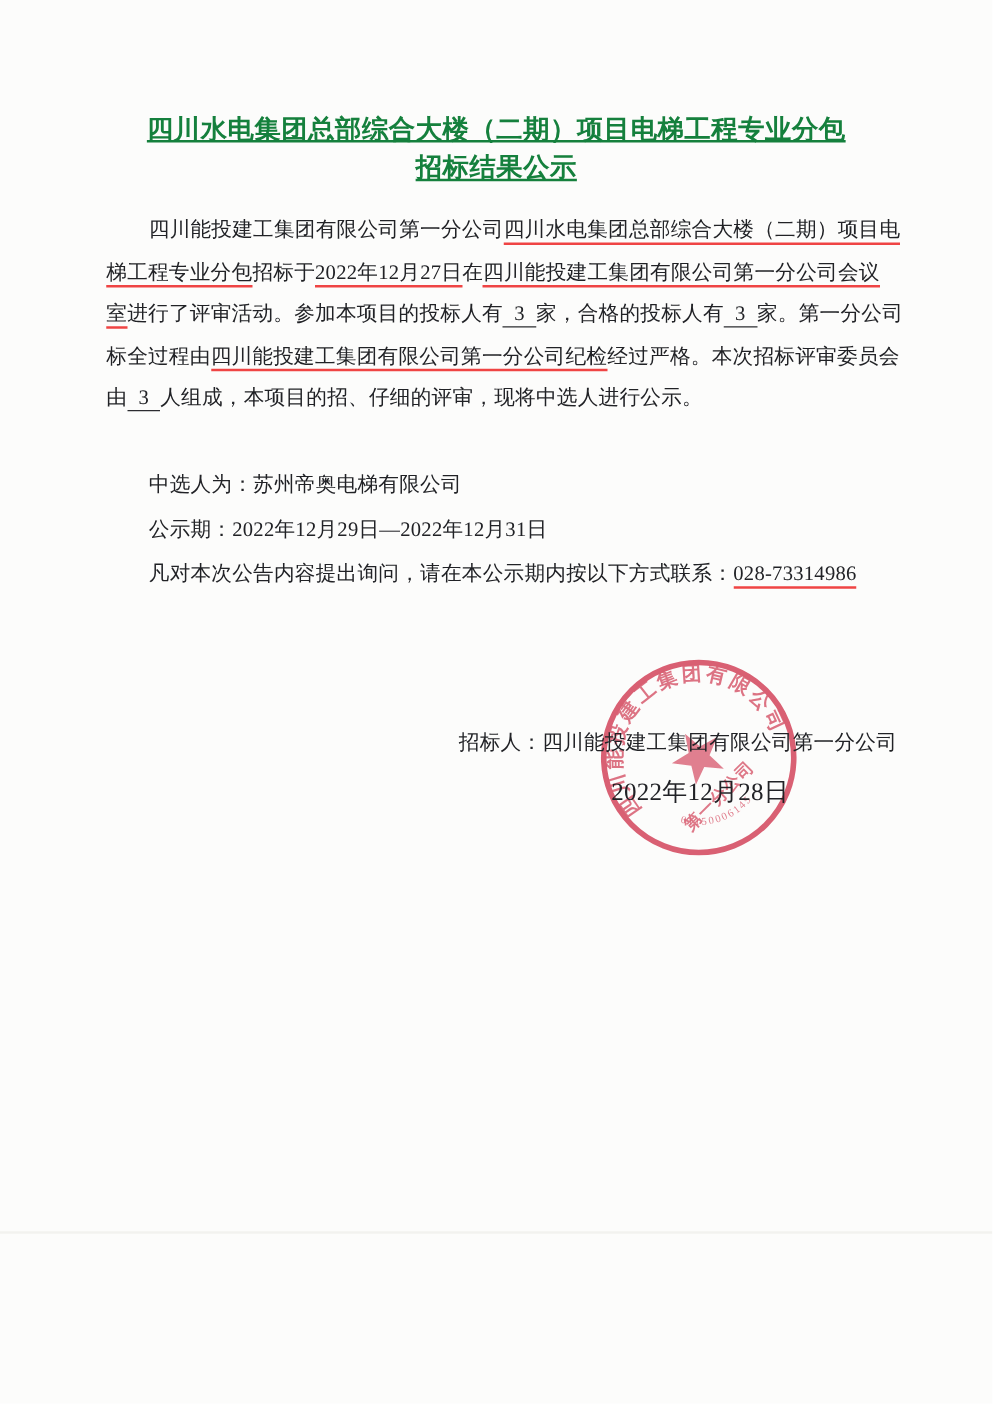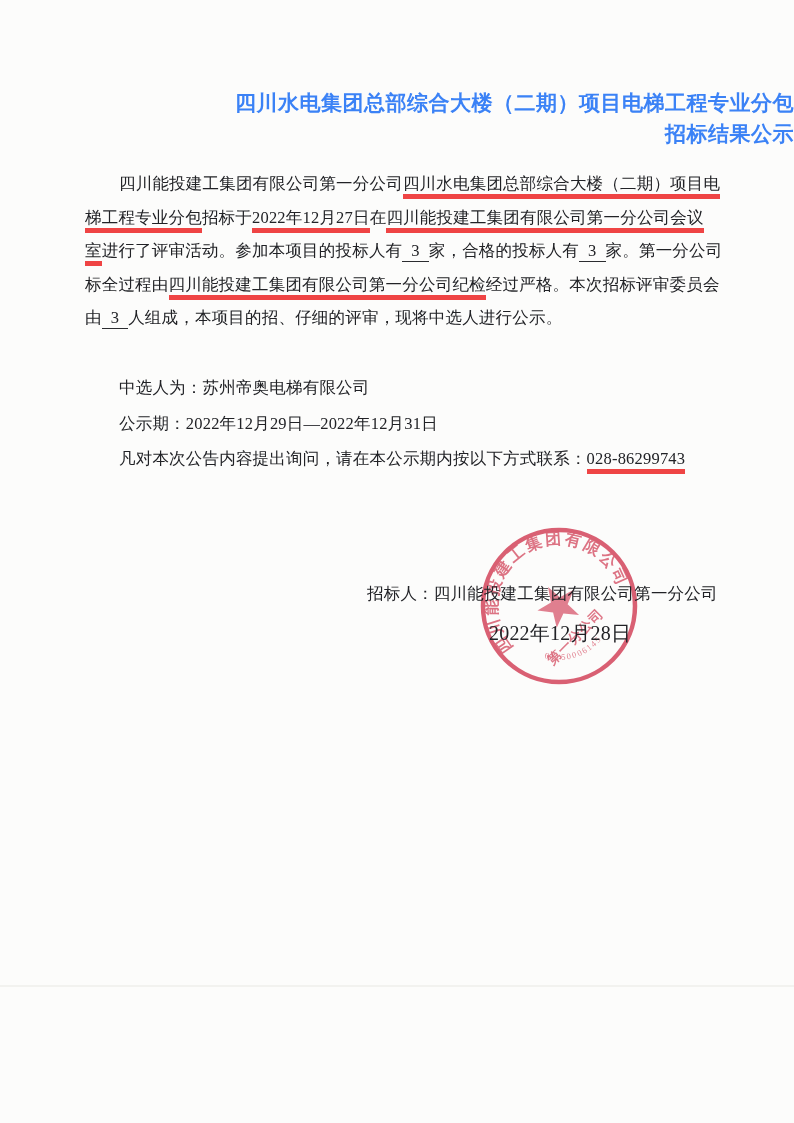--- a/index.html
+++ b/index.html
@@ -6,31 +6,31 @@
   .page{
     position:relative;
     width:794px;height:1123px;
     background:#fcfcfb;
     font-family:"Liberation Serif","DejaVu Serif",serif;
     color:#212226;
     overflow:hidden;
   }
   .title{
     position:absolute;top:88px;left:0;right:0;margin:0;
-    text-align:right;font-size:21px;font-weight:700;line-height:31px;
-    letter-spacing:0.5px;color:#3b82f6;
+    text-align:center;font-size:21px;font-weight:700;line-height:31px;
+    letter-spacing:0.5px;color:#15803d;text-decoration:underline;
   }
   .tline{display:block;}
   .para{
     position:absolute;left:85px;top:167px;width:660px;
     font-size:16.5px;line-height:33.6px;letter-spacing:0.2px;
   }
   .pline{white-space:nowrap;}
   .indent{text-indent:34px;}
-  .u{border-bottom:5px solid #ef4444;padding-bottom:1px;margin-top:11px;}
+  .u{border-bottom:2px solid #ef4444;padding-bottom:1px;margin-top:11px;}
   .ublank{border-bottom:1px solid #2b2c30;padding:0 9px 1px;}
   .details{
     position:absolute;left:119px;top:370px;
     font-size:16.5px;line-height:35.6px;letter-spacing:0.2px;white-space:nowrap;
   }
   .sign-issuer{
     position:absolute;left:367px;top:583px;font-size:16.5px;
     letter-spacing:0.2px;white-space:nowrap;z-index:2;
   }
   .sign-date{
@@ -60,21 +60,21 @@
     <div class="pline indent"><span>四川能投建工集团有限公司第一分公司</span><span class="u">四川水电集团总部综合大楼（二期）项目电</span></div>
     <div class="pline"><span class="u">梯工程专业分包</span><span>招标于</span><span class="u">2022年12月27日</span><span>在</span><span class="u">四川能投建工集团有限公司第一分公司会议</span></div>
     <div class="pline"><span class="u">室</span><span>进行了评审活动。参加本项目的投标人有</span><span class="ublank">3</span><span>家，合格的投标人有</span><span class="ublank">3</span><span>家。第一分公司</span></div>
     <div class="pline"><span>标全过程由</span><span class="u">四川能投建工集团有限公司第一分公司纪检</span><span>经过严格。本次招标评审委员会</span></div>
     <div class="pline"><span>由</span><span class="ublank">3</span><span>人组成，本项目的招、仔细的评审，现将中选人进行公示。</span></div>
   </div>
 
   <div class="details">
     <div class="pline">中选人为：苏州帝奥电梯有限公司</div>
     <div class="pline">公示期：2022年12月29日—2022年12月31日</div>
-    <div class="pline"><span>凡对本次公告内容提出询问，请在本公示期内按以下方式联系：</span><span class="u">028-86299743</span></div>
+    <div class="pline"><span>凡对本次公告内容提出询问，请在本公示期内按以下方式联系：</span><span class="u">028-73314986</span></div>
   </div>
 
   <div class="sign-issuer">招标人：四川能投建工集团有限公司第一分公司</div>
   <div class="sign-date">2022年12月28日</div>
 
   <svg class="seal" viewBox="0 0 164 164" aria-hidden="true">
     <defs>
       <path id="ringTextPath" d="M 22.1 98 A 62 62 0 1 1 141.9 98" fill="none"></path>
       <path id="codePath" d="M 39.4 115.2 A 54 54 0 0 0 124.6 115.2" fill="none"></path>
     </defs>

